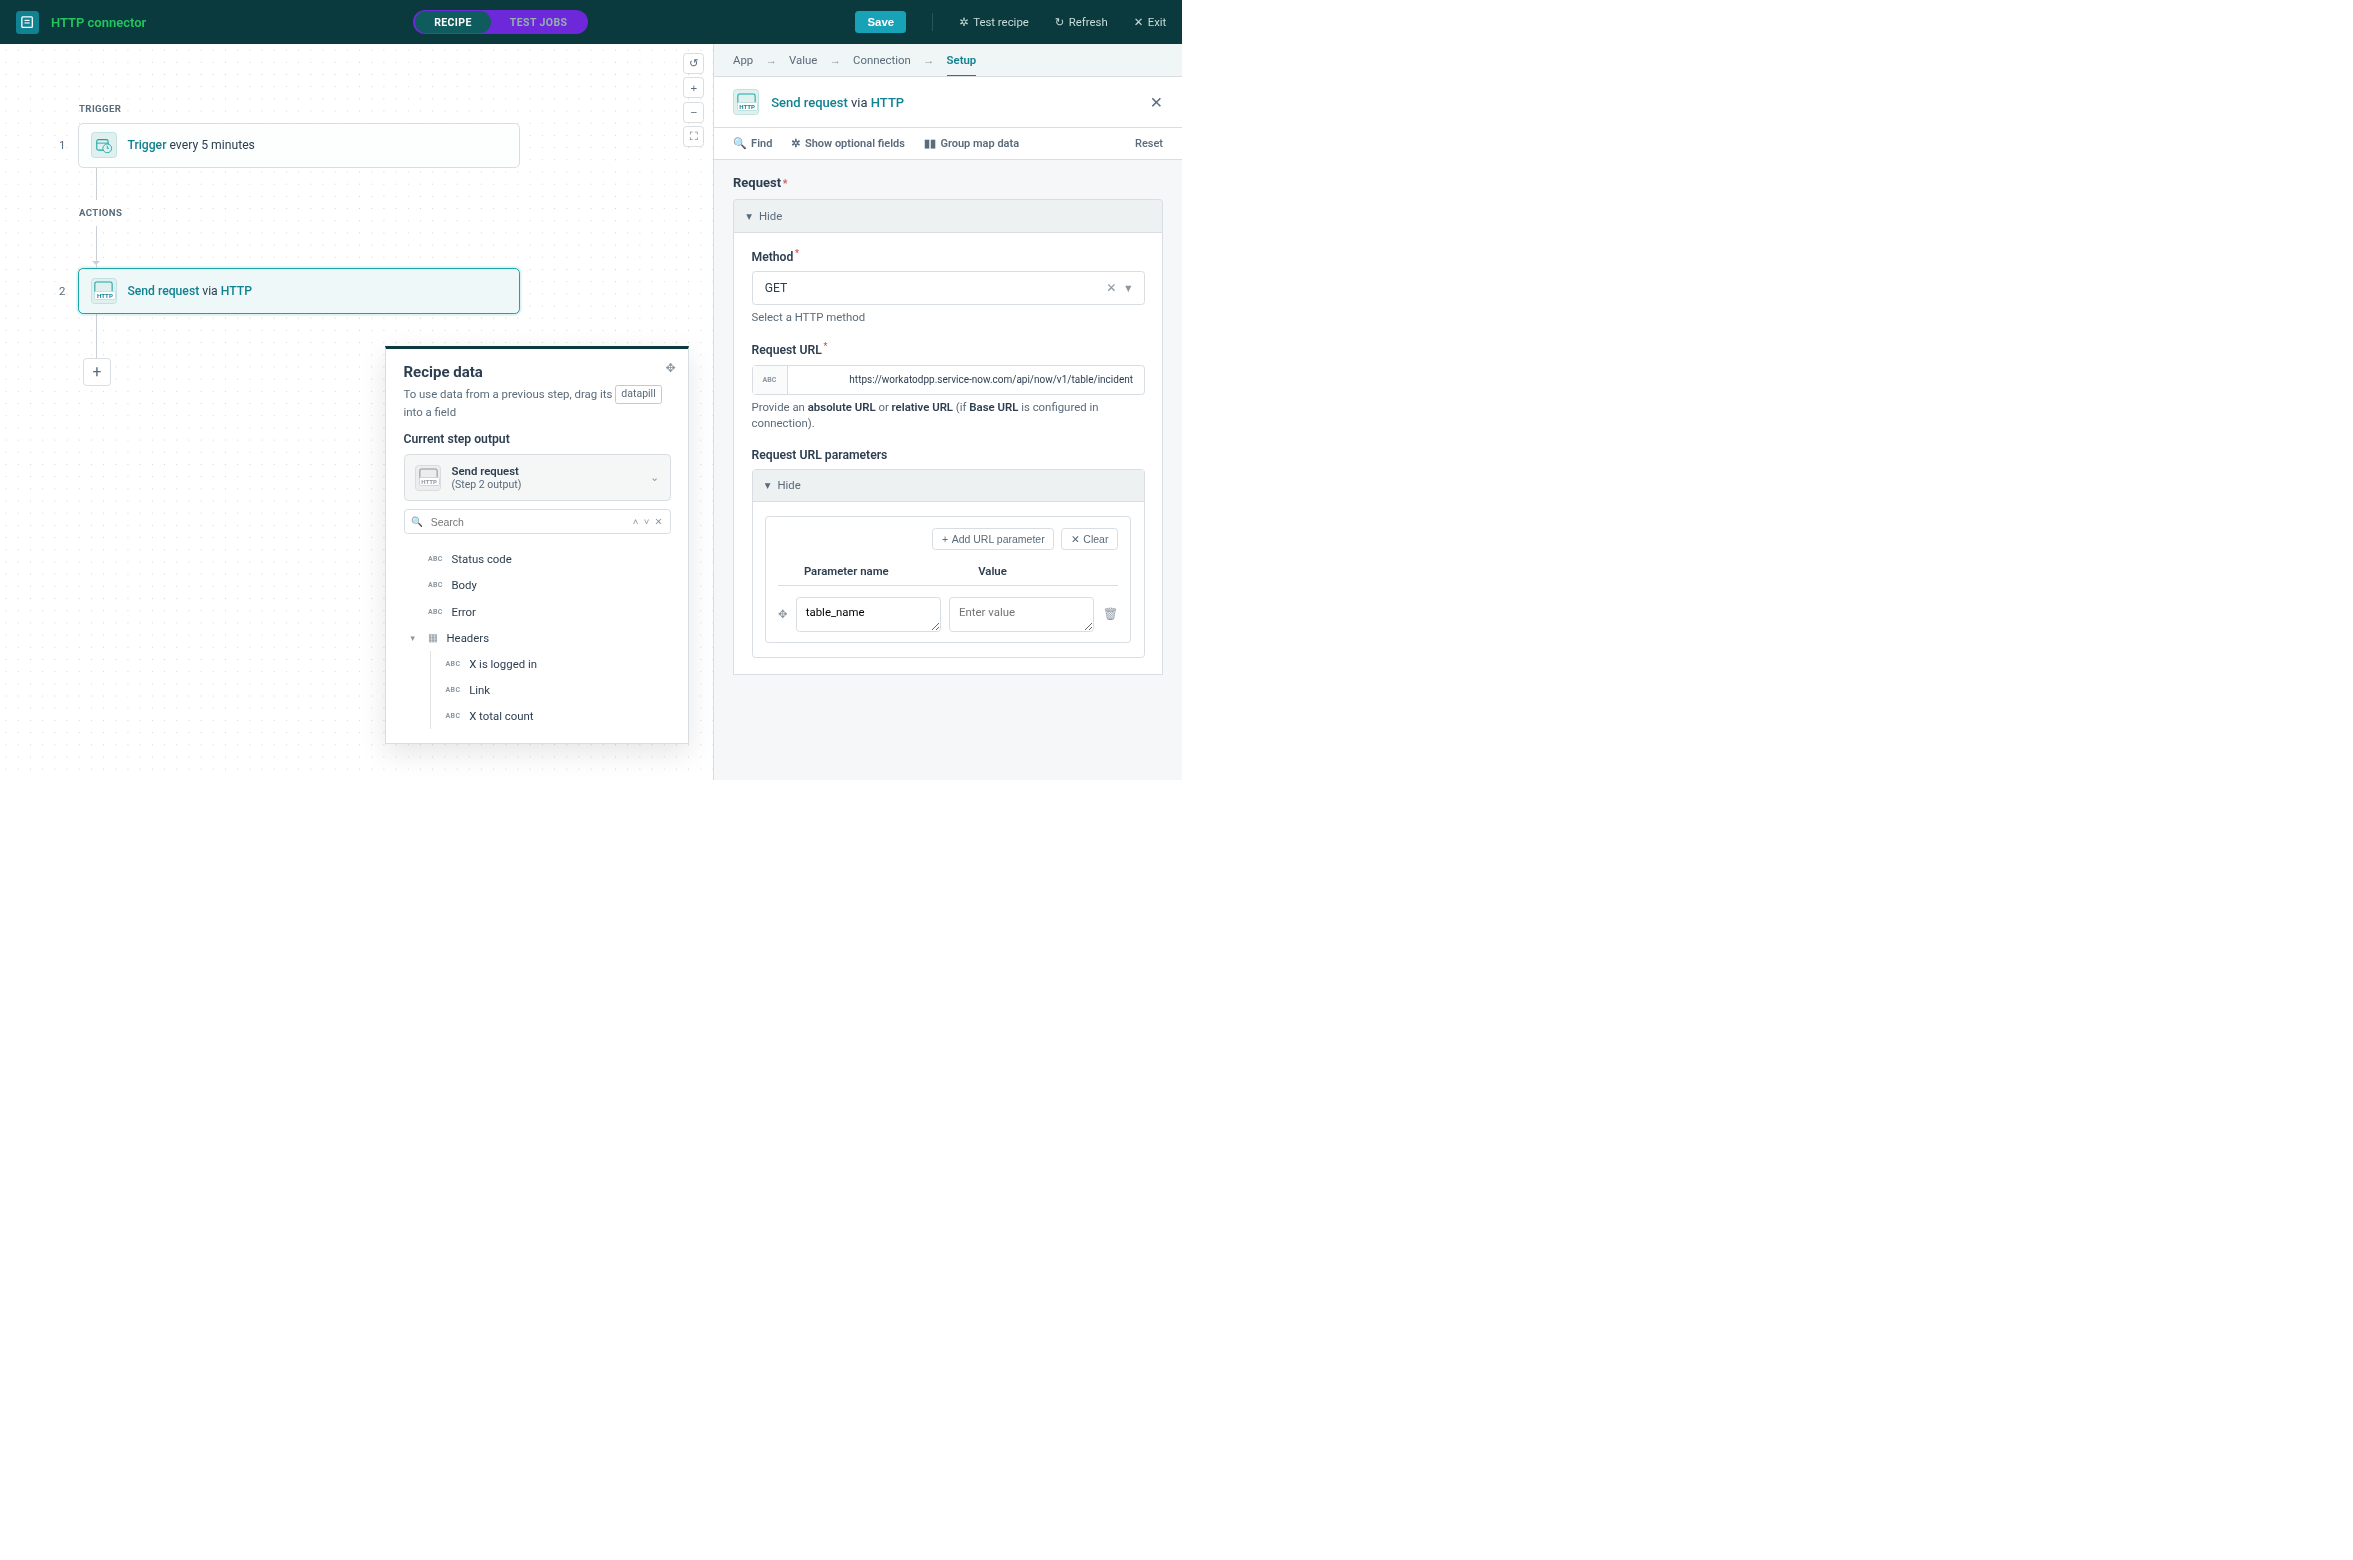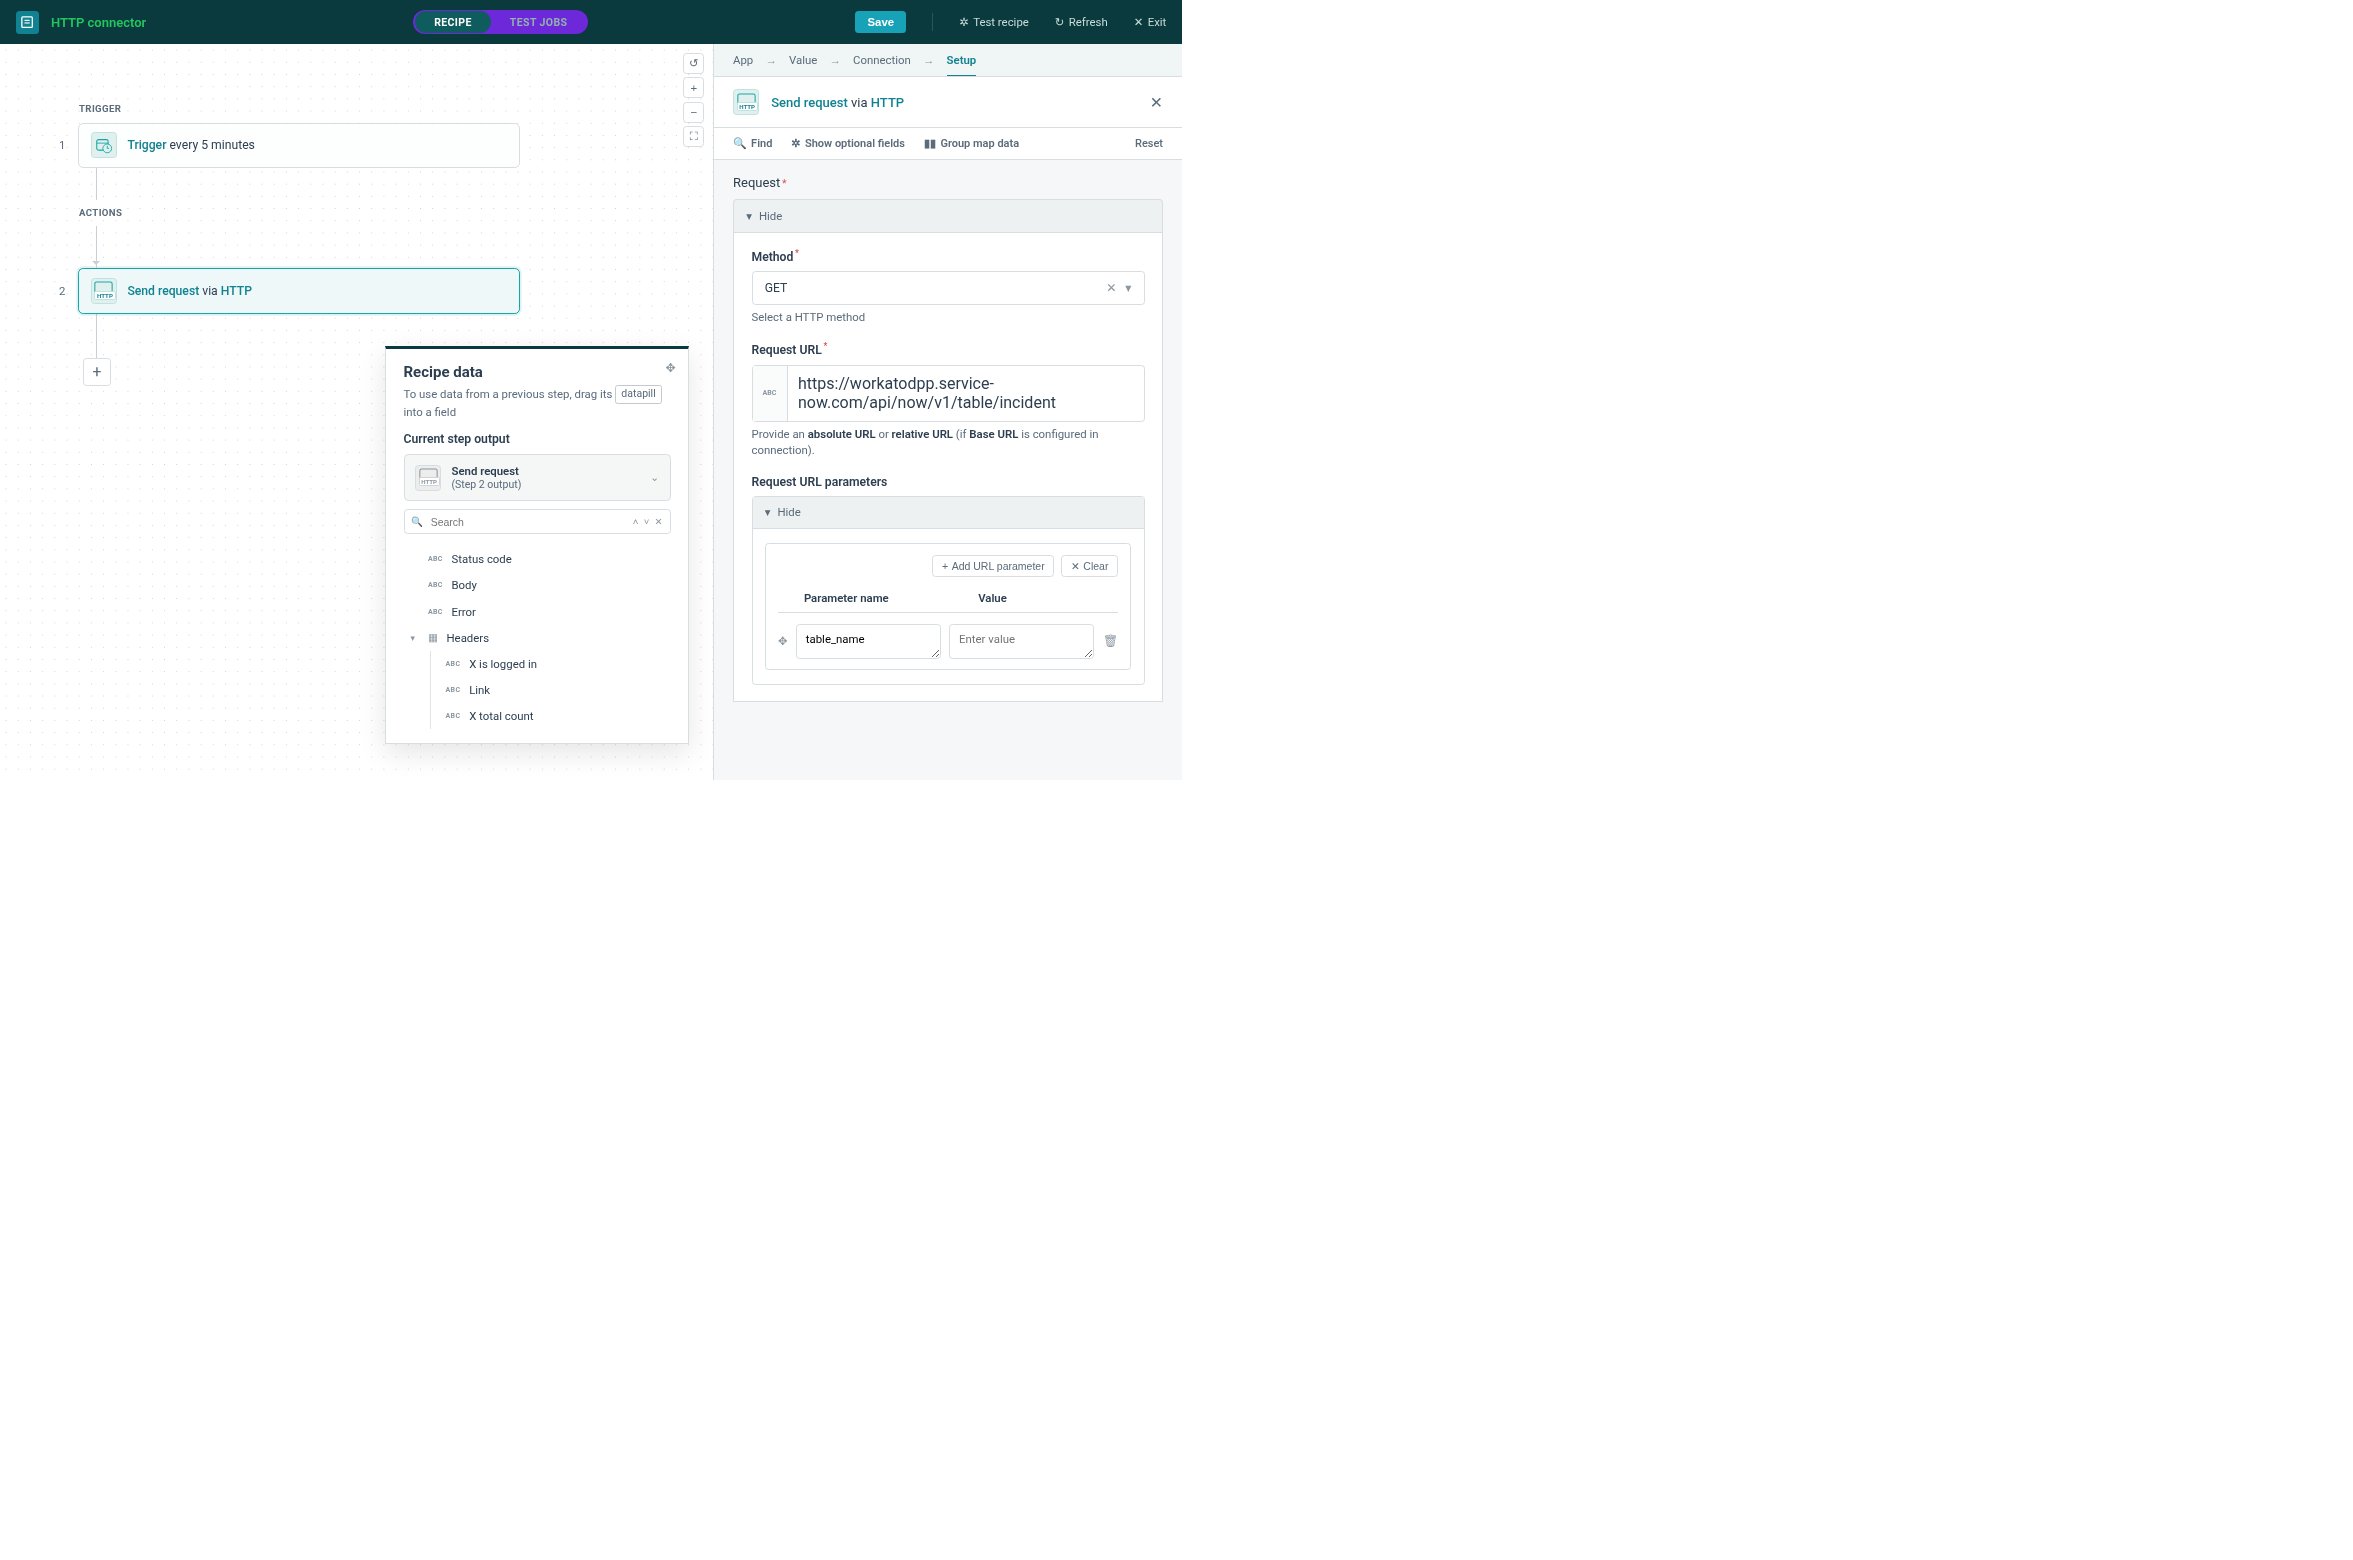--- a/index.html
+++ b/index.html
@@ -204,40 +204,40 @@
 .panel-title .t { font-size:13px; }
 .panel-title .t .lk{color:var(--link-teal);font-weight:500;}
 .panel-title .close{margin-left:auto;color:var(--text-mid);font-size:15.7px;cursor:pointer;}
 .panel-tools {
   display:flex;align-items:center;gap:19px;padding:8.7px 19px;
   border-bottom:0.9px solid var(--border);font-size:11px;font-weight:600;color:var(--text-mid);
 }
 .panel-tools .tool{display:flex;align-items:center;gap:4.4px;cursor:pointer;}
 .panel-tools .reset{margin-left:auto;font-weight:500;}
 .panel-body { flex:1; overflow:auto; background:var(--bg-light); padding:12.2px 0 17.5px;}
-.section-h { padding:3.5px 19px 8.7px; font-size:13px; font-weight:400; }
+.section-h { padding:3.5px 19px 8.7px; font-size:13px; font-weight:700; }
 .req-star{color:#d9534f;margin-left:1.7px;font-size:10.5px;}
 .collapse {
   margin:0 19px; border:0.9px solid var(--border); background:#eef1f2;
   border-radius:3.5px 3.5px 0 0;
 }
 .collapse-head{padding:8.7px 12.2px;display:flex;align-items:center;gap:7px;font-size:11.4px;color:var(--text-mid);cursor:pointer;}
 .collapse-body{background:#fff;border-top:0.9px solid var(--border);padding:15.7px 17.5px;}
 .field{margin-bottom:15.7px;}
 .flabel{font-size:12.2px;font-weight:600;margin-bottom:7px;}
 .flabel .req-star{vertical-align:super;font-size:8.7px;}
 .select-box{border:0.9px solid var(--border);border-radius:3.5px;display:flex;align-items:center;padding:8.7px 12.2px;}
 .select-box .val{flex:1;}
 .select-box .x{color:var(--text-light);margin-right:8.7px;cursor:pointer;}
 .select-box .dd{color:var(--text-light);cursor:pointer;}
 .hint{font-size:11.4px;color:var(--text-mid);margin-top:5.2px;line-height:1.4;}
 .hint b{color:var(--text-dark);font-weight:600;}
 .url-box{border:0.9px solid var(--border);border-radius:3.5px;display:flex;}
 .url-box .abc{width:35px;display:flex;align-items:center;justify-content:center;font-size:7px;font-weight:700;color:var(--text-light);border-right:0.9px solid var(--border);background:#fafbfb;}
-.url-box .val{flex:1;padding:8.7px 10.5px;font-size:16px;resize:vertical;}
+.url-box .val{flex:1;padding:8.7px 10.5px;font-size:10px;resize:vertical;text-align:right;}
 .sub-collapse{margin:0;border:0.9px solid var(--border);border-radius:3.5px;background:#fff;}
 .params-box{border:0.9px solid var(--border);border-radius:3.5px;padding:10.5px 12.2px;background:#fff;}
 .params-actions{display:flex;gap:7px;justify-content:flex-end;margin-bottom:8.7px;}
 .btn-sm{border:0.9px solid var(--border);background:#fff;border-radius:3.5px;padding:4.4px 8.7px;font-size:10.5px;display:flex;align-items:center;gap:3.5px;cursor:pointer;color:var(--text-mid);}
 .param-head{display:flex;font-size:11.4px;font-weight:600;border-bottom:0.9px solid var(--border);padding:5.2px 0 7px;margin-bottom:10.5px;}
 .param-head .c1{flex:1;padding-left:26px;}
 .param-head .c2{width:140px;}
 .param-row{display:flex;align-items:center;gap:8.7px;}
 .drag{color:var(--text-light);cursor:move;font-size:11.4px;}
 .param-row textarea{border:0.9px solid var(--border);border-radius:3.5px;padding:7px 8.7px;font-size:11.4px;resize:both;font-family:inherit;height:35px;width:157px;}

